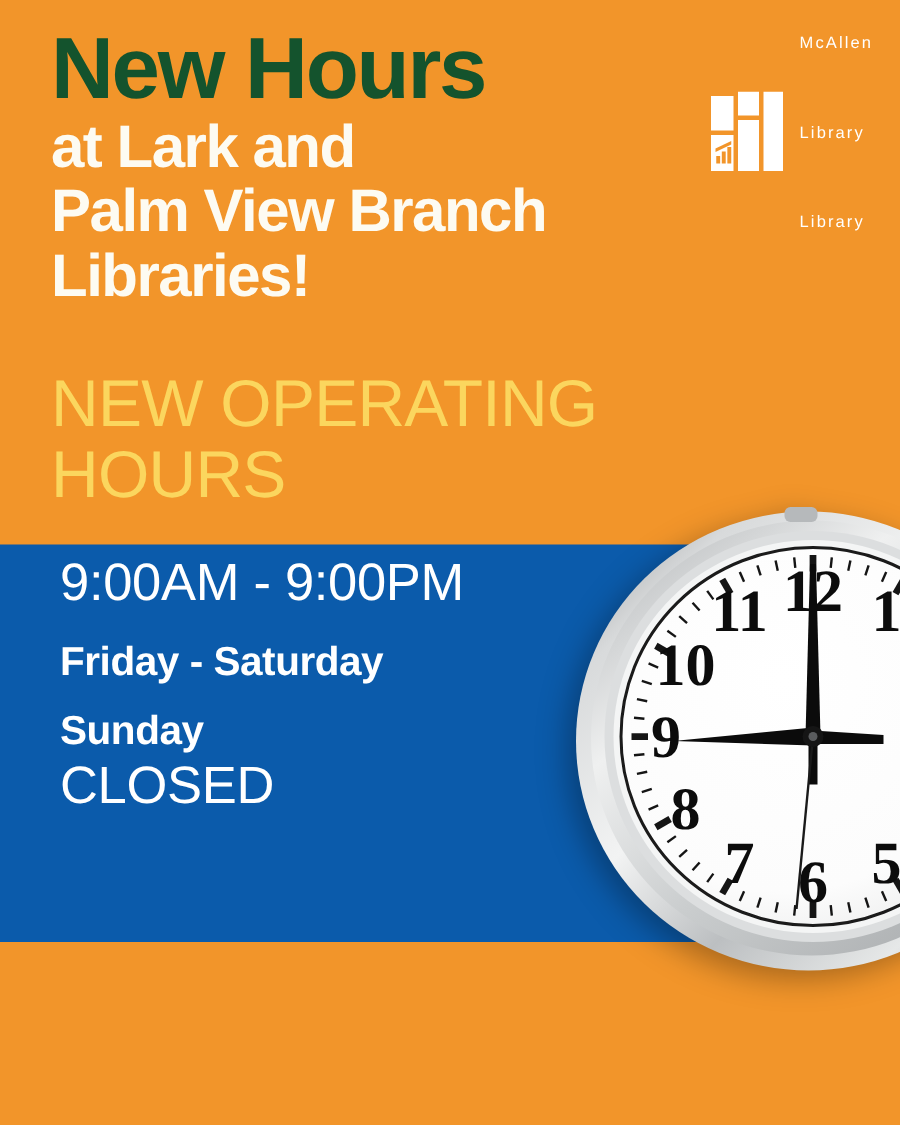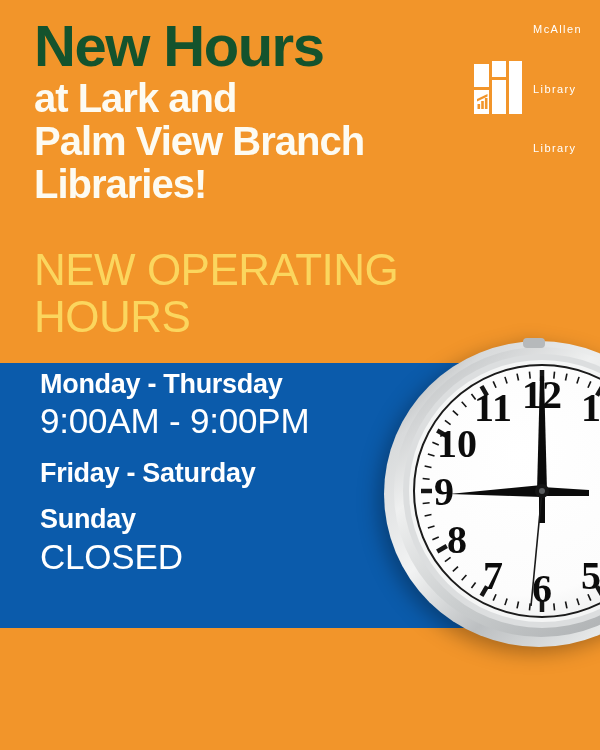--- a/index.html
+++ b/index.html
@@ -339,21 +339,20 @@
     <div class="headline-sub">at Lark and
 Palm View Branch
 Libraries!</div>
   </div>
 
   <div class="section-title">New Operating
 Hours</div>
 
   <div class="hours">
     <div class="hours-row">
-      <p class="hours-day">Monday - Thursday</p>
       <p class="hours-time">9:00AM - 9:00PM</p>
     </div>
     <div class="hours-row">
       <p class="hours-day">Friday - Saturday</p>
     </div>
     <div class="hours-row sunday">
       <p class="hours-day">Sunday</p>
       <p class="hours-time">CLOSED</p>
     </div>
   </div>

